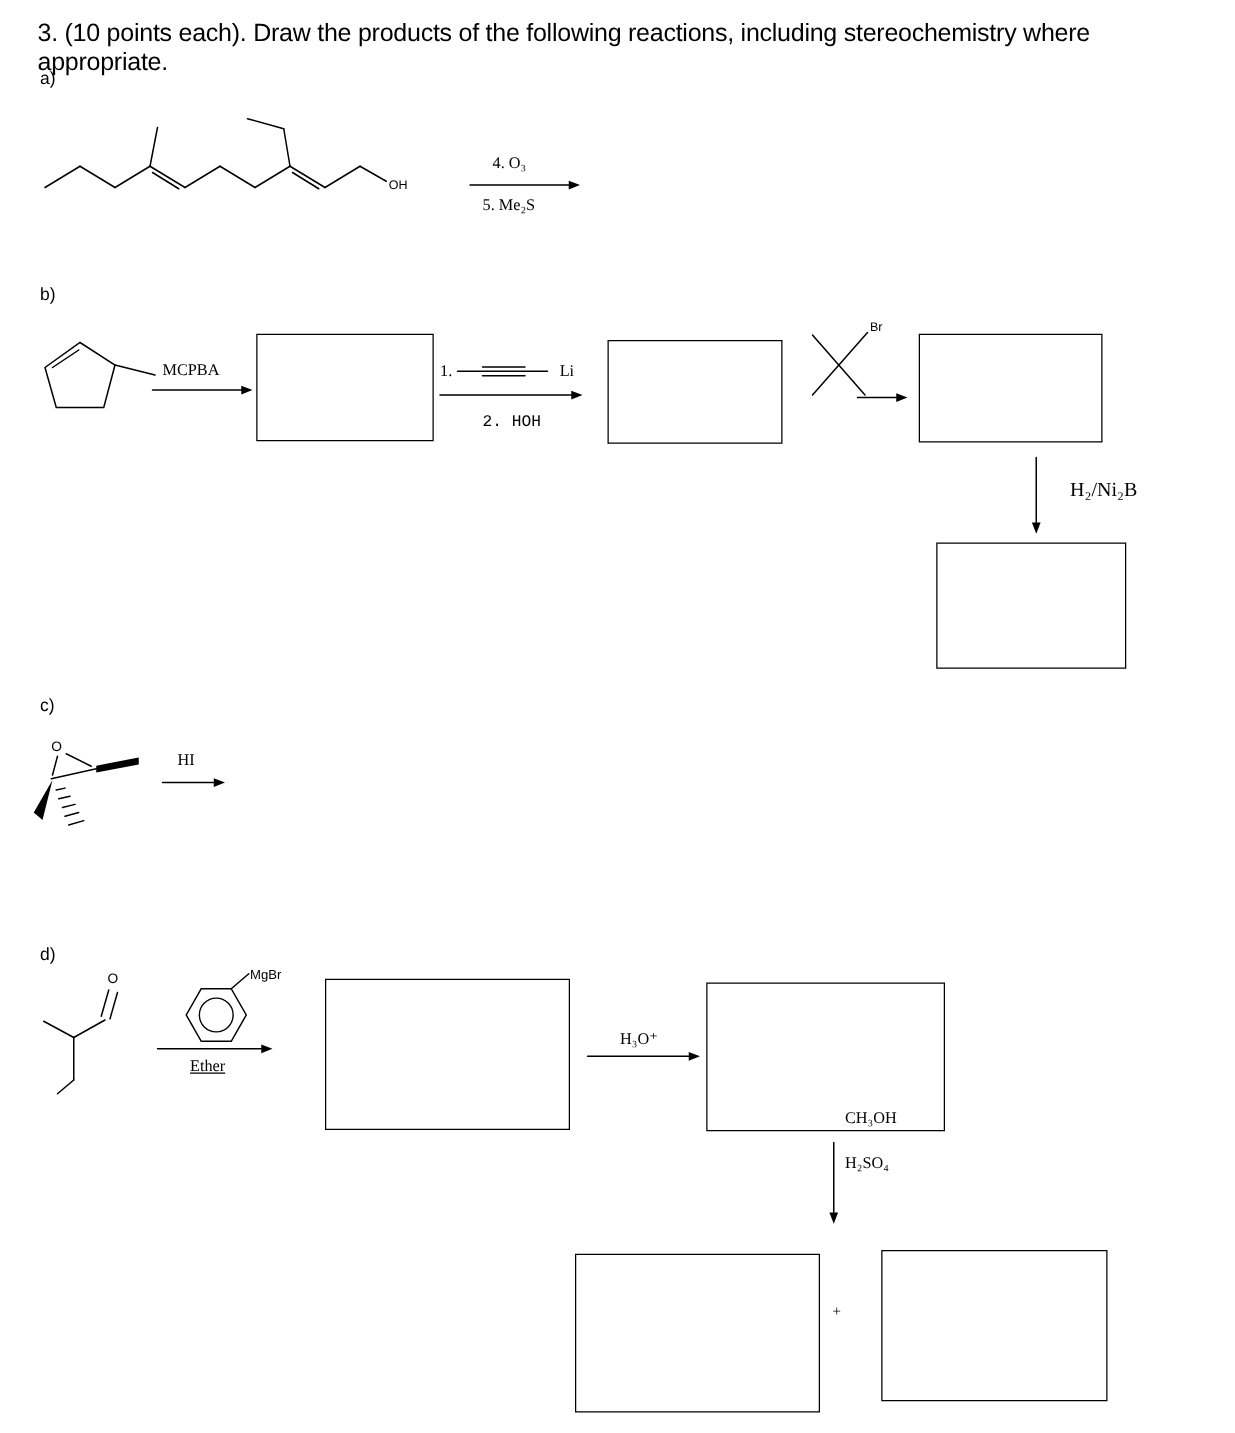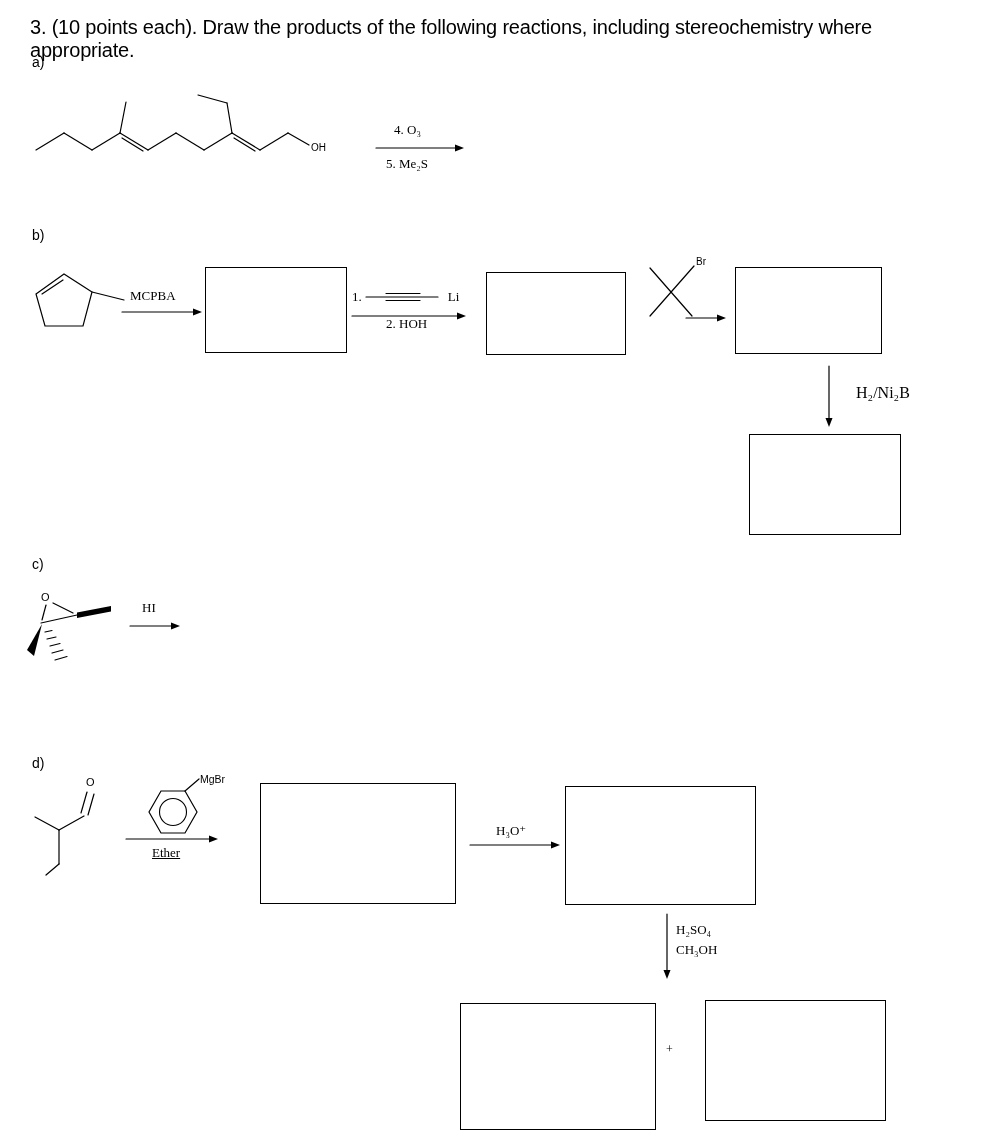--- a/index.html
+++ b/index.html
@@ -79,21 +79,21 @@
       <line x1="0" y1="7" x2="72" y2="7"></line>
       <line x1="20" y1="3.5" x2="54" y2="3.5"></line>
       <line x1="20" y1="10.5" x2="54" y2="10.5"></line>
     </svg>
     <span class="reagent" style="font-size:13px">Li</span>
   </div>
   <svg class="abs" style="left:352px;top:310px;" width="114" height="12" viewBox="0 0 114 12">
     <line x1="0" y1="6" x2="105" y2="6"></line>
       <polygon points="105,2.5 114,6 105,9.5"></polygon>
   </svg>
-  <div class="abs reagent" style="left:386px;top:316px;">2. HOH</div>
+  <div class="abs reagent" style="left:386px;top:330px;font-family:Liberation Mono, monospace;">2. HOH</div>
 
   <div class="abs box" style="left:486px;top:272px;width:140px;height:83px;"></div>
 
   <svg class="abs" style="left:640px;top:252px;" width="78" height="78" viewBox="0 0 78 78">
     <line x1="10" y1="16" x2="52" y2="64"></line>
     <line x1="10" y1="64" x2="54" y2="14"></line>
     <text x="56" y="13">Br</text>
   </svg>
   <svg class="abs" style="left:686px;top:312px;" width="40" height="12" viewBox="0 0 40 12">
     <line x1="0" y1="6" x2="31" y2="6"></line>
@@ -167,19 +167,19 @@
       <polygon points="81,2.5 90,6 81,9.5"></polygon>
   </svg>
 
   <div class="abs box" style="left:565px;top:786px;width:191px;height:119px;"></div>
 
   <svg class="abs" style="left:660px;top:914px;" width="16" height="66" viewBox="0 0 16 66">
     <line x1="7" y1="0" x2="7" y2="56"></line>
       <polygon points="3.5,56 10.5,56 7,65"></polygon>
   </svg>
   <div class="abs reagent" style="left:676px;top:922px;">H₂SO₄</div>
-  <div class="abs reagent" style="left:676px;top:942px;">CH₃OH</div>
+  <div class="abs reagent" style="left:676px;top:886px;">CH₃OH</div>
 
   <div class="abs box" style="left:460px;top:1003px;width:196px;height:127px;"></div>
   <div class="abs reagent" style="left:666px;top:1042px;font-size:12px;">+</div>
   <div class="abs box" style="left:705px;top:1000px;width:181px;height:121px;"></div>
 
 </div>
 
 </body></html>

